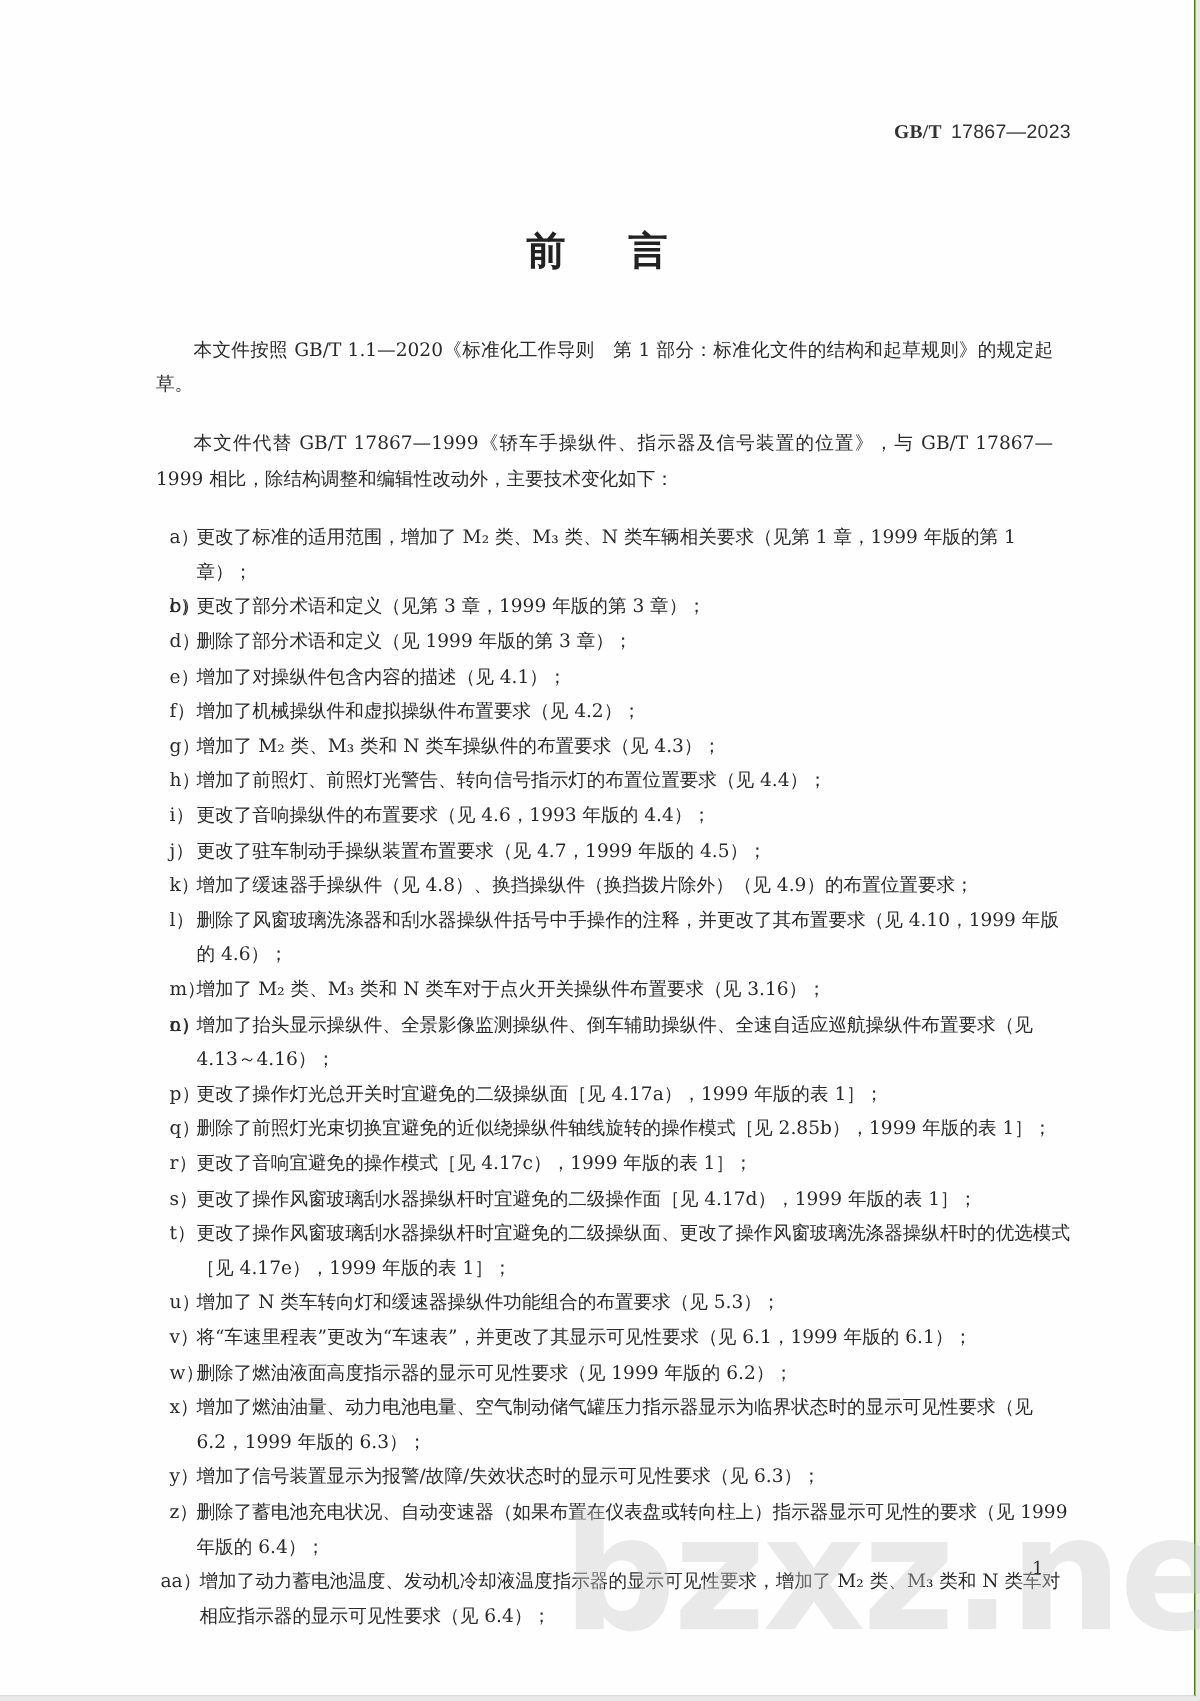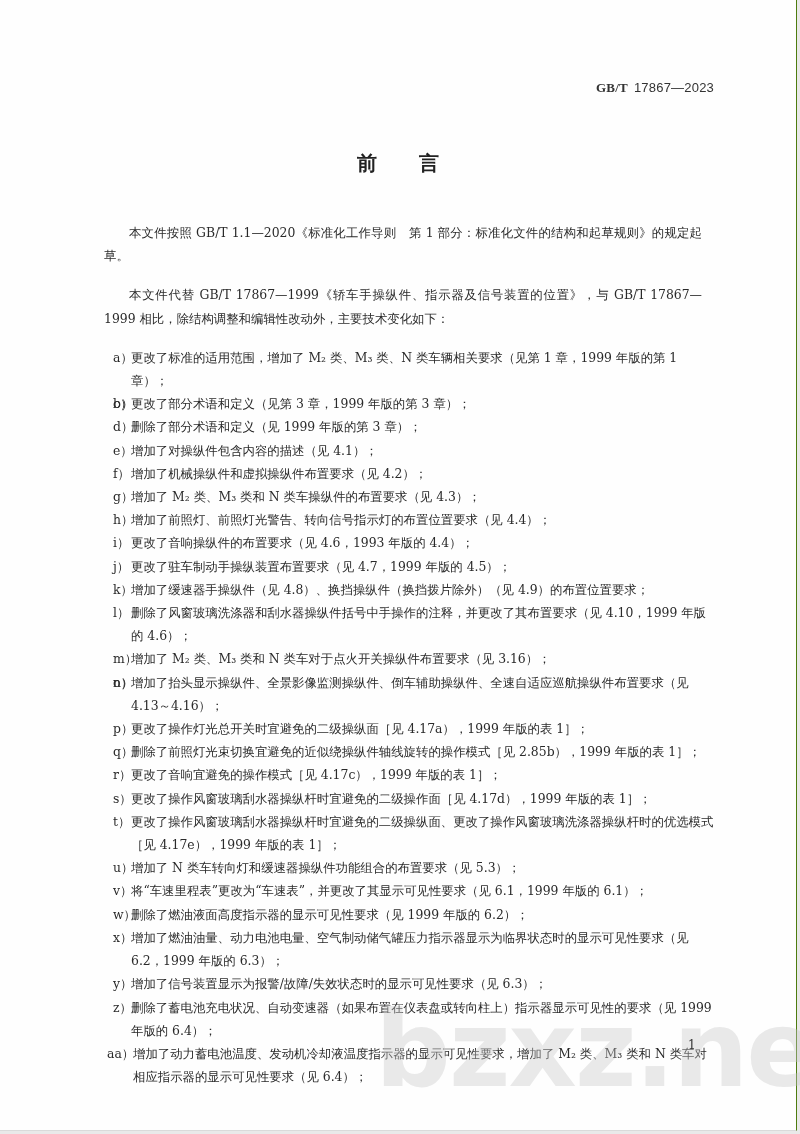--- a/index.html
+++ b/index.html
@@ -16,21 +16,21 @@
   }
   .std-code {
     position: absolute; top: 80px; right: 82px;
     font-family: "Liberation Sans", "DejaVu Sans", sans-serif;
     font-size: 13px; color: #333; letter-spacing: 0.2px;
   }
   .std-code b { font-family: "Liberation Serif", serif; font-weight: bold; margin-right: 6px; }
   .title {
     position: absolute; top: 150px; left: 0; width: 796px; text-align: center;
     font-family: "DejaVu Sans", sans-serif; font-weight: bold;
-    font-size: 20px; letter-spacing: 42px; color: #222; text-indent: 42px;
+    font-size: 26px; letter-spacing: 42px; color: #222; text-indent: 42px;
   }
   .body {
     position: absolute; left: 88px; top: 205px; width: 630px;
     font-size: 12.4px; line-height: 23.2px;
   }
   .para { text-indent: 25px; margin: 16px; text-align: justify; }
   .list { margin: 0; padding: 0; list-style: none; }
   .li { position: relative; padding-left: 43px; margin: 0; }
   .li .mk { position: absolute; left: 25px; top: 0; }
   .li.wide .mk { left: 19px; }

